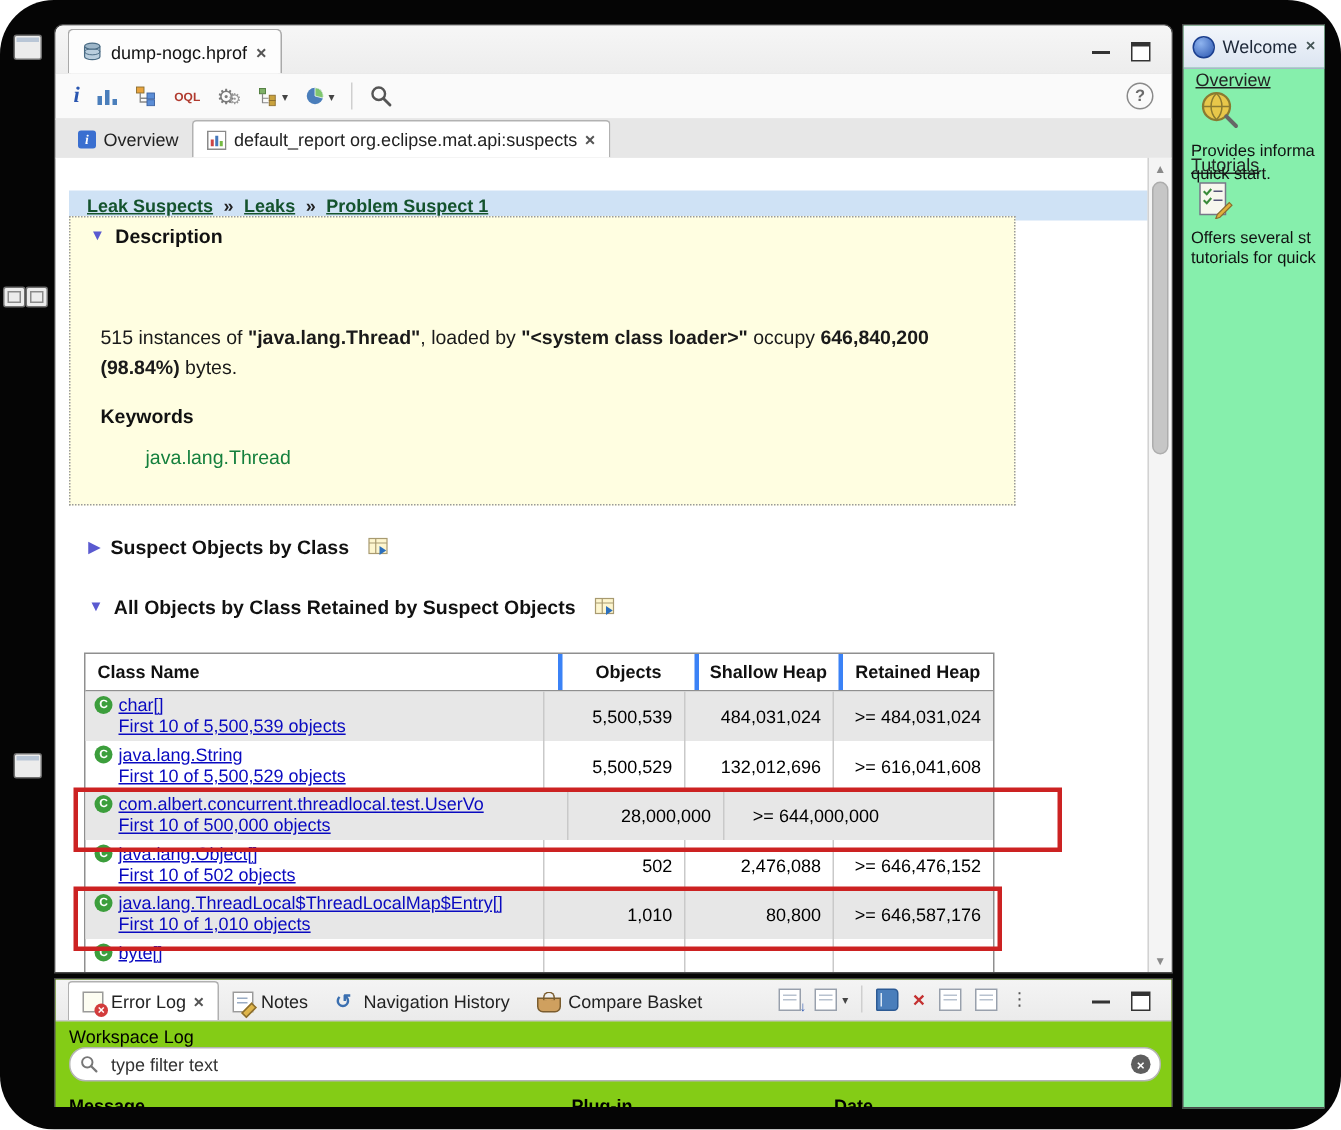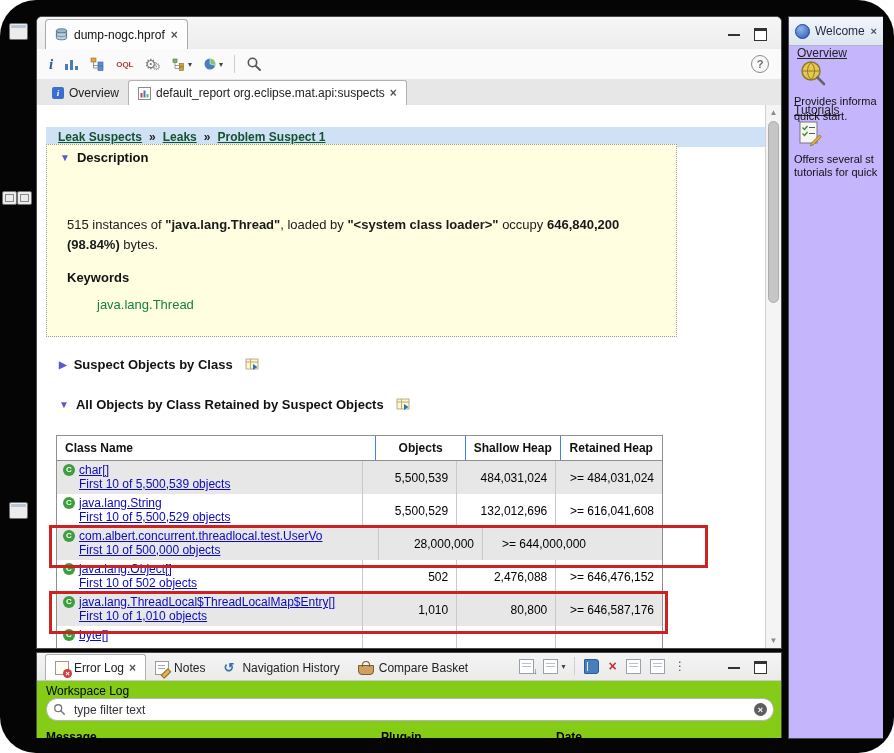--- a/index.html
+++ b/index.html
@@ -66,21 +66,21 @@
   .kw-value{position:absolute;left:50px;top:152px;font-size:13px;color:#15803d;}
 
   .sect{position:absolute;left:22px;display:flex;align-items:center;gap:7px;font-size:13px;font-weight:bold;color:#111;}
   .sect1{top:252px;}
   .sect2{top:292px;}
   .sect .svgic{margin-left:5px;}
 
   .mat-table{position:absolute;left:19px;top:330px;width:605px;border:1px solid #8f8f8f;font-size:12px;background:#fff;}
   .t-head{display:flex;height:24px;border-bottom:1px solid #8f8f8f;font-weight:bold;color:#111;}
   .h-name{width:315px;display:flex;align-items:center;padding-left:8px;}
-  .h-num{display:flex;align-items:center;justify-content:center;border-left:1px solid #3b82f6;}
+  .h-num{display:flex;align-items:center;justify-content:center;border-left:3px solid #3b82f6;}
   .h-obj{width:90px;} .h-shallow{width:95px;} .h-ret{width:103px;}
   .t-row{display:flex;height:33px;position:relative;}
   .t-row.stripe{background:#e7e7e7;}
   .c-name{width:315px;padding:2px 0 0 6px;overflow:hidden;}
   .cls-line{display:flex;align-items:center;gap:4px;line-height:14px;}
   .cls-icon{width:12px;height:12px;border-radius:50%;background:#3c9e3c;color:#fff;font-size:8px;font-weight:bold;
             display:inline-flex;align-items:center;justify-content:center;flex:0 0 auto;}
   .tlink{color:#0a0ac0;text-decoration:underline;white-space:nowrap;}
   .tlink.sub{margin-left:16px;line-height:14px;display:block;}
   .c-num{display:flex;align-items:center;justify-content:flex-end;padding-right:8px;color:#000;border-left:1px solid #c9c9c9;}
@@ -113,21 +113,21 @@
   .filter{position:absolute;left:9px;right:7px;top:45px;height:21px;border:1px solid #b5b5b5;border-radius:11px;
           background:#fff;display:flex;align-items:center;gap:6px;padding:0 6px;}
   .filter input{border:none;outline:none;flex:1;font-size:12px;font-family:"Liberation Sans",sans-serif;color:#111;background:transparent;}
   .filter input::placeholder{color:#333;opacity:1;}
   .f-clear{width:13px;height:13px;border-radius:50%;background:#5e5e5e;color:#fff;font-size:9px;font-weight:bold;
            display:flex;align-items:center;justify-content:center;flex:0 0 auto;}
   .cols{position:absolute;left:9px;top:77px;display:flex;font-size:12px;font-weight:bold;color:#000;align-items:flex-end;}
   .col-msg{width:335px;} .col-plugin{width:175px;} .col-date{width:120px;}
 
   
-  .welcome{position:absolute;left:788px;top:16px;width:94px;height:721px;background:#c4b5fd;
+  .welcome{position:absolute;left:788px;top:16px;width:94px;height:721px;background:#86efac;
            border:1px solid #4a4a4a;border-right:none;overflow:hidden;}
   .wtabbar{position:absolute;left:0;top:0;right:0;height:28px;background:linear-gradient(#f2f6fb,#dce5f1);
            border-bottom:1px solid #a9b6c9;display:flex;align-items:center;gap:5px;padding:0 6px;font-size:12px;color:#1d2838;}
   .wtab-ic{width:13px;height:13px;border-radius:50%;background:radial-gradient(circle at 35% 30%,#8fb4ef,#2a56b0);
            border:1px solid #1b3f8f;flex:0 0 auto;}
   .wclose{margin-left:auto;font-size:11px;font-weight:bold;color:#455;}
   .wcontent{position:absolute;left:0;top:28px;right:0;bottom:0;}
   .w-title{position:absolute;font-size:12px;color:#222;text-decoration:underline;white-space:nowrap;}
   .w-text{position:absolute;font-size:11px;color:#111;white-space:nowrap;}
 

